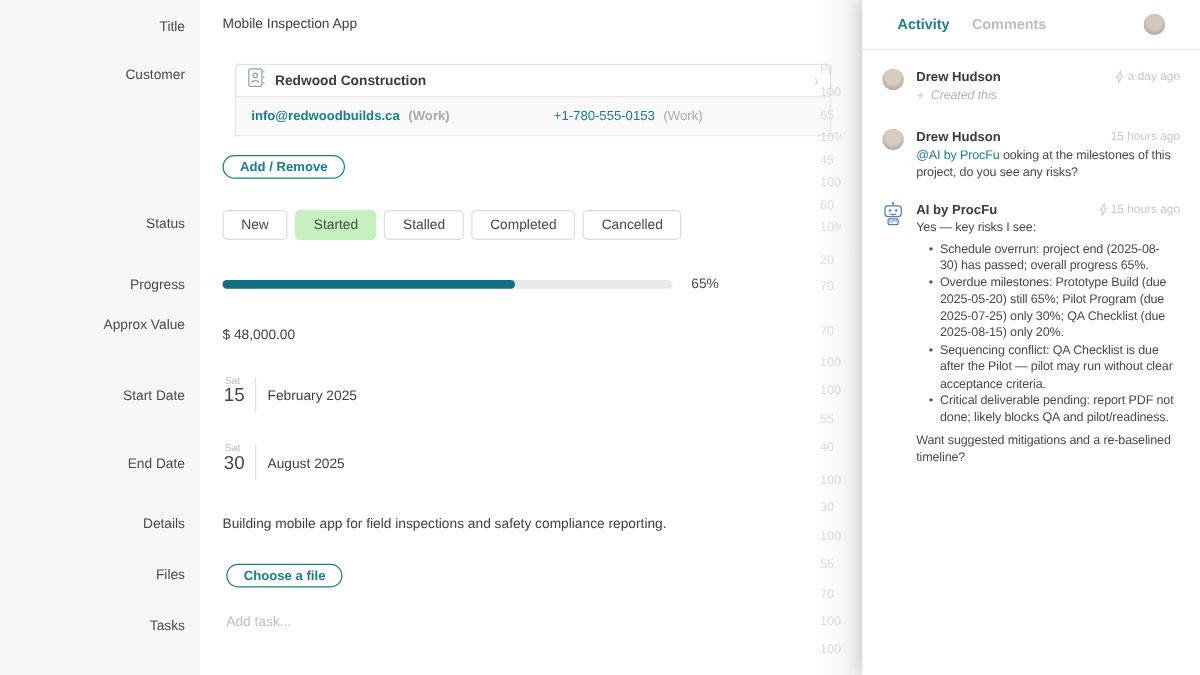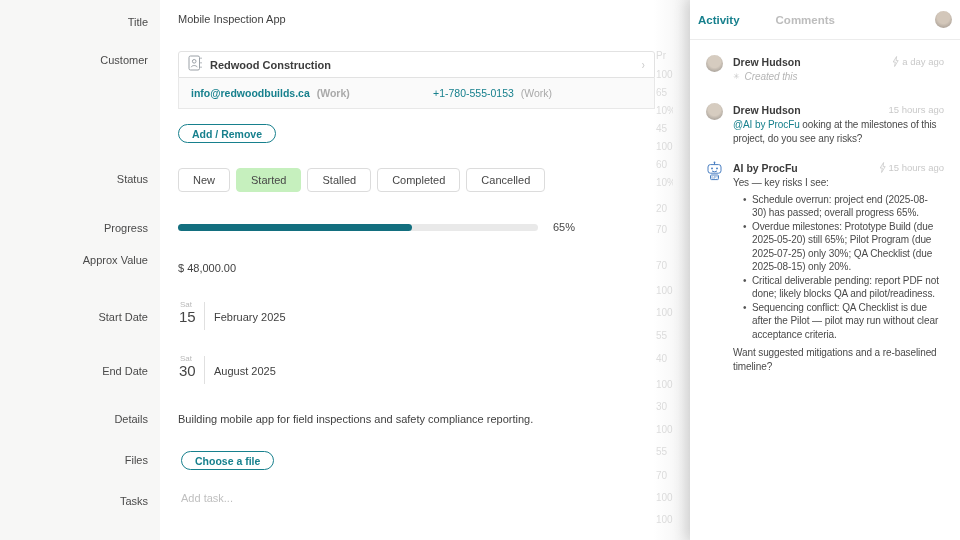--- a/index.html
+++ b/index.html
@@ -7,21 +7,21 @@
   body { position:relative; background:#fff; font-family:"Liberation Sans", sans-serif; color:#3f3f3f; }
 
   
   .label-col { position:absolute; left:0; top:0; width:160px; height:540px; background:#f7f7f6; }
   .field-label { position:absolute; left:0; width:148px; text-align:right; font-size:11px; color:#4a4a4a; }
 
   
   .value-text { position:absolute; font-size:11px; color:#3f3f3f; }
 
   
-  .customer-card { position:absolute; left:178px; top:51px; width:477px; }
+  .customer-card { position:absolute; left:188px; top:51px; width:477px; }
   .cc-header { height:27px; background:#fff; border:1px solid #e2e2e2; border-radius:3px 3px 0 0; display:flex; align-items:center; padding:0 9px; gap:8px; }
   .cc-name { font-weight:bold; font-size:11px; color:#3c3c3c; }
   .cc-chevron { margin-left:auto; color:#c9c9c9; font-size:13px; transform:scaleX(.7); }
   .cc-contact { background:#fafafa; border:1px solid #e8e8e8; border-top:none; padding:9px 12px 9px; }
   .cc-line { display:flex; font-size:10.5px; }
   .cc-pair1 { width:242px;font-weight:bold; }
   .cc-link { color:#17808D; }
   .cc-type { color:#a9a9a9; margin-left:4px; }
   .cc-meta { color:#a9a9a9; font-size:9.5px; margin-top:8px; }
 
@@ -46,21 +46,21 @@
 
   .task-input { position:absolute; left:181px; top:492px; width:300px; border:none; outline:none; background:transparent; font-family:inherit; font-size:11px; color:#3f3f3f; }
   .task-input::placeholder { color:#bfbfbf; }
 
   
   .strip-num { position:absolute; left:656px; width:17px; height:12px; overflow:hidden; font-size:10px; line-height:12px; color:#dedede; white-space:nowrap; }
   .strip-fade { position:absolute; left:653px; top:0; width:37px; height:540px; background:linear-gradient(to right, rgba(120,120,120,0) 0%, rgba(120,120,120,.04) 45%, rgba(120,120,120,.12) 100%); }
 
   
   .activity-panel { position:absolute; left:690px; top:0; width:270px; height:540px; background:#fff; box-shadow:-4px 0 12px rgba(0,0,0,.13); }
-  .panel-header { height:40px; display:flex; align-items:center; padding:0 8px; gap:36px; border-bottom:1px solid #ececec; }
+  .panel-header { height:40px; display:flex; align-items:center; padding:0 28px; gap:18px; border-bottom:1px solid #ececec; }
   .tab { font-size:11.5px; font-weight:bold; cursor:pointer; }
   .tab.active { color:#17808D; }
   .tab.inactive { color:#bdbdbd; }
   .header-avatar { margin-left:auto; width:17px; height:17px; border-radius:50%; background:radial-gradient(circle at 50% 38%, #d3c7ba 0 45%, #968d85 100%); cursor:pointer; }
 
   .entry { position:absolute; left:0; width:270px; }
   .entry-avatar { position:absolute; left:16px; top:0; width:17px; height:17px; border-radius:50%; background:radial-gradient(circle at 50% 38%, #d6ccc0 0 45%, #8f8a85 100%); }
   .robot-wrap { position:absolute; left:15px; top:0; width:19px; height:20px; }
   .entry-name { position:absolute; left:43px; top:1px; font-size:10.5px; font-weight:bold; color:#3b3b3b; }
   .entry-time { position:absolute; right:16px; top:1px; font-size:9.5px; color:#c9c9c9; display:flex; gap:3px; align-items:center; }
@@ -233,19 +233,19 @@
       <svg width="7" height="11" viewBox="0 0 7 11" fill="none" stroke="#c9c9c9" stroke-width="0.8">
           <path d="M4.6 0.5 L1.2 6 h2.1 L2.6 10.5 L6.2 4.6 h-2.1 Z"></path>
         </svg>
       <span>15 hours ago</span>
     </span>
     <div class="entry-body">
       <div>Yes — key risks I see:</div>
       <ul class="risk-list">
         <li>Schedule overrun: project end (2025-08-30) has passed; overall progress 65%.</li>
         <li>Overdue milestones: Prototype Build (due 2025-05-20) still 65%; Pilot Program (due 2025-07-25) only 30%; QA Checklist (due 2025-08-15) only 20%.</li>
+        <li>Sequencing conflict: QA Checklist is due after the Pilot — pilot may run without clear acceptance criteria.</li>
         <li>Critical deliverable pending: report PDF not done; likely blocks QA and pilot/readiness.</li>
-        <li>Sequencing conflict: QA Checklist is due after the Pilot — pilot may run without clear acceptance criteria.</li>
       </ul>
       <div class="outro">Want suggested mitigations and a re-baselined timeline?</div>
     </div>
   </div>
 </div>
 
 </body></html>

